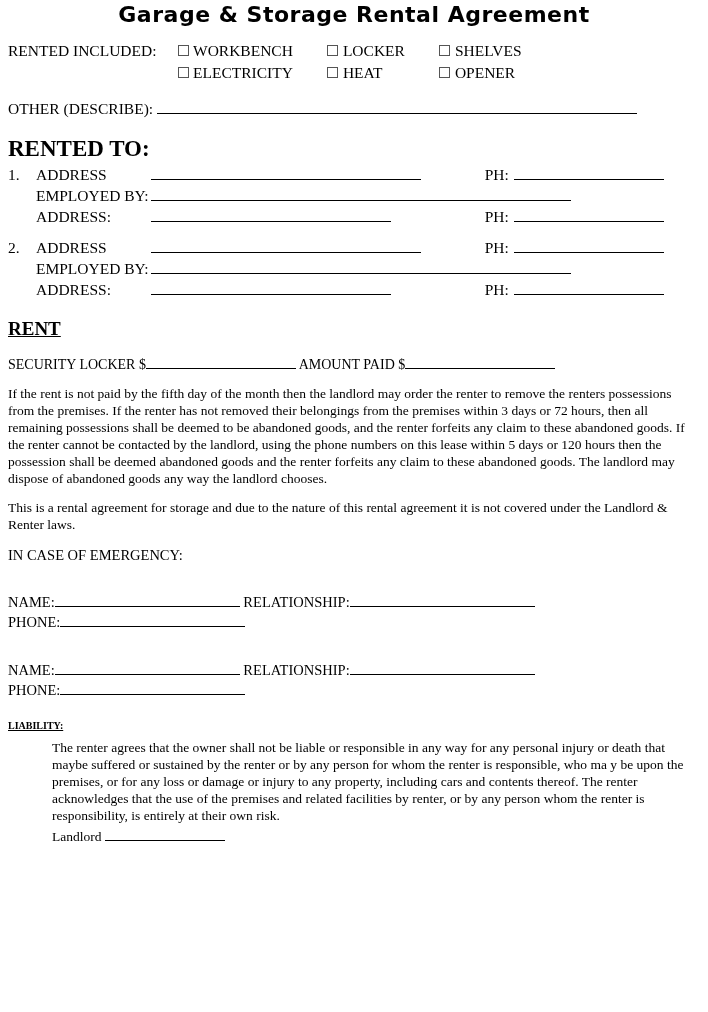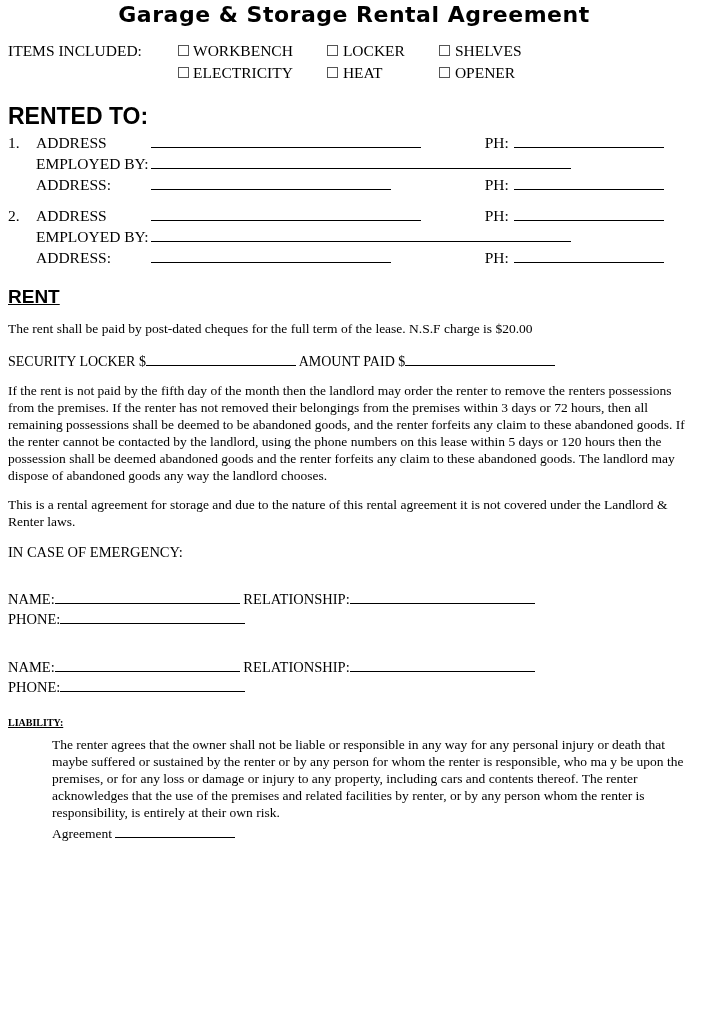--- a/index.html
+++ b/index.html
@@ -79,21 +79,21 @@
   }
 
   .other-row {
     margin-top: 14px;
     font-size: 15.5px;
     white-space: nowrap;
   }
   .other-row .line { width: 480px; }
 
   .section-head {
-    font-family: Liberation Sans, sans-serif;
+    font-family: Liberation Serif, serif;
     font-weight: bold;
     font-size: 23px;
     margin: 18px 0 2px 0;
   }
   .section-head.underline {
     text-decoration: underline;
     font-size: 19px;
   }
 
   
@@ -157,41 +157,45 @@
 <div class="page">
 
   <div class="doc-title">Garage &amp; Storage Rental Agreement</div>
 
 
 
   <div class="items">
     <table>
       <tbody>
           <tr>
-        <td class="lbl-col">ITEMS INCLUDED:</td>
+        <td class="lbl-col">RENTED INCLUDED:</td>
         <td class="chk-col"><span class="checkbox"></span></td>
         <td class="txt-col">WORKBENCH</td>
         <td class="chk-col"><span class="checkbox"></span></td>
         <td class="txt-col">LOCKER</td>
         <td class="chk-col"><span class="checkbox"></span></td>
         <td class="txt-col">SHELVES</td>
       </tr>
       <tr>
         <td class="lbl-col"></td>
         <td class="chk-col"><span class="checkbox"></span></td>
         <td class="txt-col">ELECTRICITY</td>
         <td class="chk-col"><span class="checkbox"></span></td>
         <td class="txt-col">HEAT</td>
         <td class="chk-col"><span class="checkbox"></span></td>
         <td class="txt-col">OPENER</td>
       </tr>
     </tbody>
       </table>
   </div>
 
+  <div class="other-row">
+    <span>OTHER (DESCRIBE):</span>
+    <span class="line"></span>
+  </div>
 
   <div class="section-head">RENTED TO:</div>
 
   <div class="rented">
     <table>
       <tbody>
           <tr>
         <td class="num-col">1.</td>
         <td class="lbl2">ADDRESS</td>
         <td><span class="line ln-addr"></span></td>
@@ -232,21 +236,20 @@
         <td>PH:</td>
         <td><span class="line ln-ph"></span></td>
       </tr>
     </tbody>
       </table>
   </div>
 
   <div class="section-head underline">RENT</div>
 
 
-  <div class="body-text small-gap">The rent shall be paid by post-dated cheques for the full term of the lease. N.S.F charge is $20.00</div>
 
   <div class="sec-dep">
     <span>SECURITY LOCKER $</span><span class="line ln1"></span>
     <span>AMOUNT PAID $</span><span class="line ln2"></span>
   </div>
 
   <div class="body-text small-gap">If the rent is not paid by the fifth day of the month then the landlord may order the renter to remove the renters possessions from the premises. If the renter has not removed their belongings from the premises within 3 days or 72 hours, then all remaining possessions shall be deemed to be abandoned goods, and the renter forfeits any claim to these abandoned goods.  If the renter cannot be contacted by the landlord, using the phone numbers on this lease within 5 days or 120 hours then the possession shall be deemed abandoned goods and the renter forfeits any claim to these abandoned goods. The landlord may dispose of abandoned goods any way the landlord chooses.</div>
 
   <div class="body-text small-gap">This is a rental agreement for storage and due to the nature of this rental agreement it is not covered under the Landlord &amp; Renter laws.</div>
 
@@ -262,17 +265,17 @@
     <span>NAME:</span><span class="line ln-name"></span>
     <span>RELATIONSHIP:</span><span class="line ln-rel"></span><br>
     <span>PHONE:</span><span class="line ln-phone"></span>
   </div>
 
   <div class="liability-head">LIABILITY:</div>
 
   <div class="liability-body">The renter agrees that the owner shall not be liable or responsible in any way for any personal injury or death that maybe suffered or sustained by the renter or by any person for whom the renter is responsible, who ma y be upon the premises, or for any loss or damage or injury to any property, including cars and contents thereof. The renter acknowledges that the use of the premises and related facilities by renter, or by any person whom the renter is responsibility, is entirely at their own risk.</div>
 
   <div class="liability-body initials-row">
-    <span>Agreement</span>
+    <span>Landlord</span>
     <span class="line ln"></span>
   </div>
 
 </div>
 
 </body></html>

